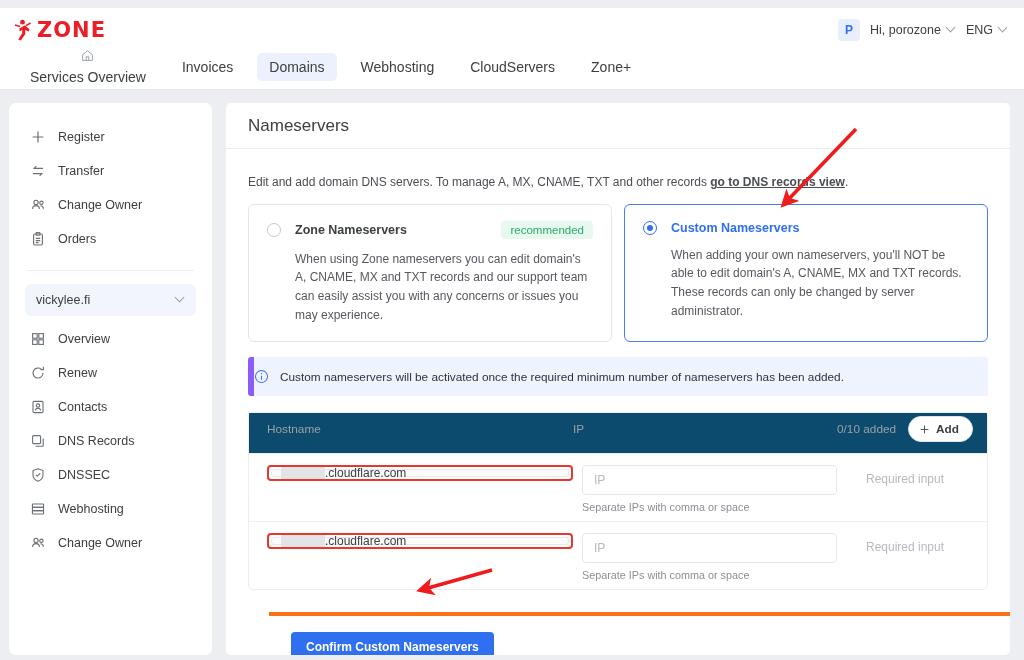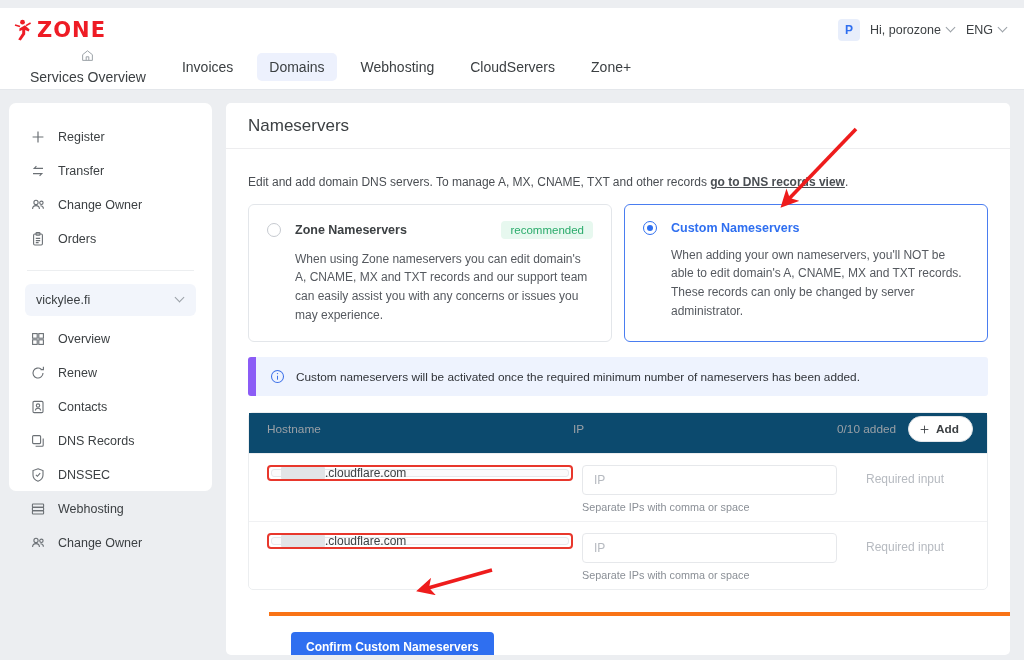--- a/index.html
+++ b/index.html
@@ -54,21 +54,21 @@
   .nav-item {
     font-size: 14px; color: #3c4043; padding: 6px 12px;
     border-radius: 5px; cursor: pointer; display: flex;
     align-items: center; gap: 7px; margin-right: 12px; white-space: nowrap; flex-direction: column;
   }
   .nav-item.active { background: #edf1fd; color: #3c4043; }
   .home-ico { width: 13px; height: 13px; display: block; }
 
   
   .sidebar {
-    position: absolute; left: 9px; top: 103px; width: 203px; height: 388px;
+    position: absolute; left: 9px; top: 103px; width: 203px; height: 552px;
     background: #ffffff; border-radius: 7px;
   }
   .side-item {
     display: flex; align-items: center; gap: 12px;
     height: 33px; padding-left: 21px; font-size: 12.5px;
     color: #3c4043; cursor: pointer; margin-top: 1px;
   }
   .side-item:first-child { margin-top: 17px; }
   .side-item.active { color: #2f6ff0; font-weight: 500; }
   .side-ico { width: 16px; height: 16px; flex: 0 0 16px; display: block; }
@@ -122,22 +122,22 @@
     background: #e7f8ef; border-radius: 4px; padding: 3px 9px;
   }
   .opt-body {
     font-size: 12px; color: #55595f; line-height: 1.55;
     margin-top: 11px; margin-left: 28px;
   }
 
   
   .banner {
     margin: 15px 22px 0 22px; background: #eef3fe;
-    border-left: 8px solid #8b5cf6; border-radius: 3px;
-    height: 39px; display: flex; align-items: center; padding-left: 14px; gap: 11px;
+    border-left: 6px solid #8b5cf6; border-radius: 3px;
+    height: 39px; display: flex; align-items: center; gap: 11px;
   }
   .info-ico { width: 15px; height: 15px; flex: 0 0 15px; display: block; }
   .banner-text { font-size: 11.8px; color: #303338; }
 
   
   .tbl { margin: 16px 22px 0 22px; border: 1px solid #eceef0; border-radius: 5px; }
   .tbl-head {
     height: 41px; background: #0c4a6e; display: flex; align-items: center;
     padding: 0 14px 8px 18px; border-bottom: 1px solid #eceef0;
   }

